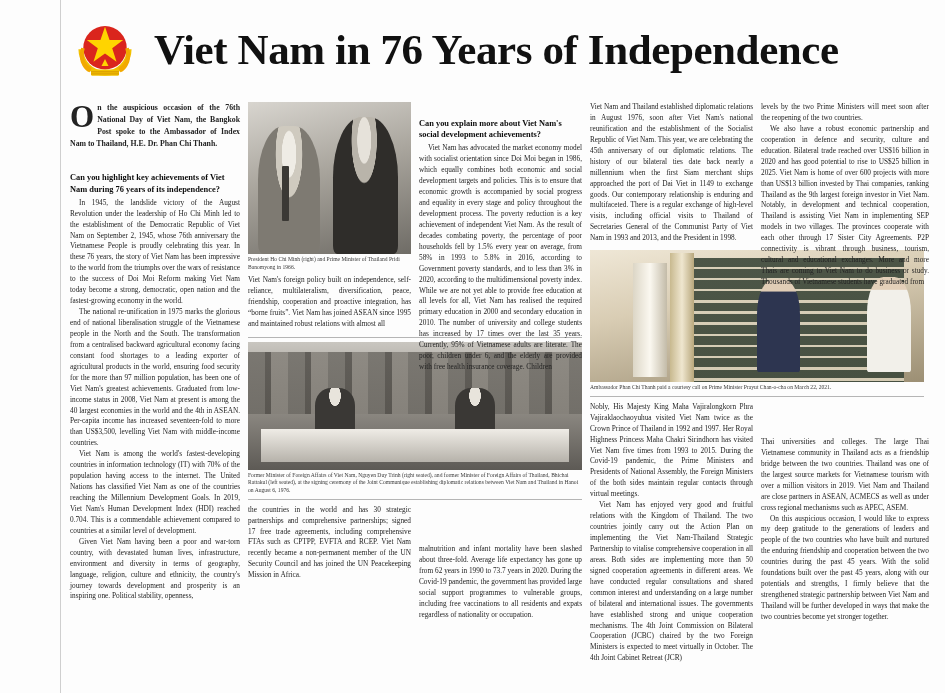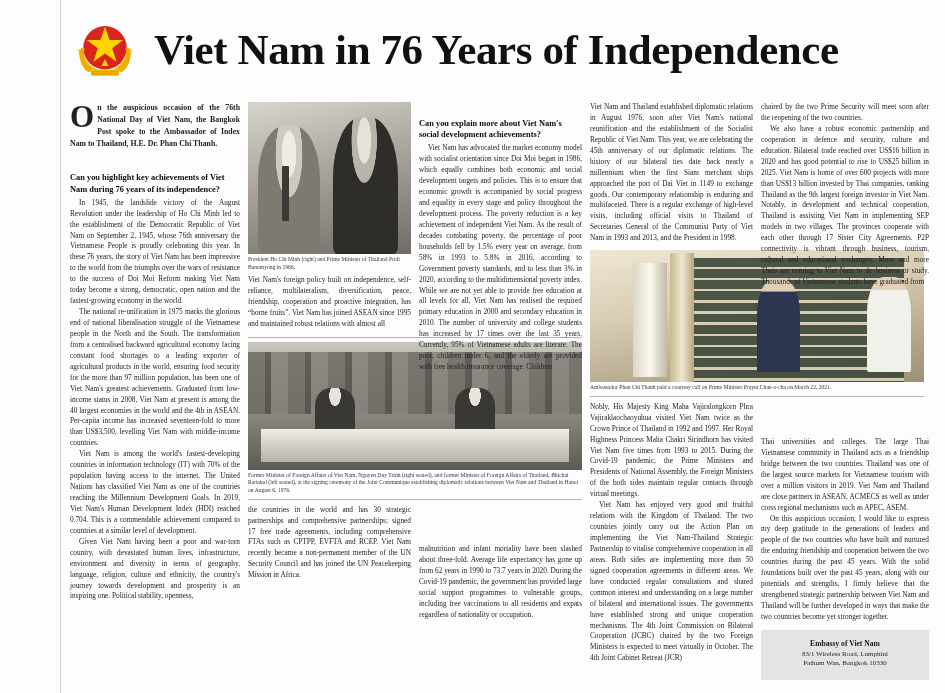--- a/index.html
+++ b/index.html
@@ -261,28 +261,23 @@
             <div class="pB"></div>
         </div>
         <figcaption class="cap rule-bottom">Ambassador Phan Chi Thanh paid a courtesy call on Prime Minister Prayut Chan-o-cha on March 22, 2021.</figcaption>
       </figure>
 
       <p>Nobly, His Majesty King Maha Vajiralongkorn Phra Vajiraklaochaoyuhua visited Viet Nam twice as the Crown Prince of Thailand in 1992 and 1997. Her Royal Highness Princess Maha Chakri Sirindhorn has visited Viet Nam five times from 1993 to 2015. During the Covid-19 pandemic, the Prime Ministers and Presidents of National Assembly, the Foreign Ministers of the both sides maintain regular contacts through virtual meetings.</p>
       <p>Viet Nam has enjoyed very good and fruitful relations with the Kingdom of Thailand. The two countries jointly carry out the Action Plan on implementing the Viet Nam-Thailand Strategic Partnership to vitalise comprehensive cooperation in all areas. Both sides are implementing more than 50 signed cooperation agreements in different areas. We have conducted regular consultations and shared common interest and understanding on a large number of bilateral and international issues. The governments have established strong and unique cooperation mechanisms. The 4th Joint Commission on Bilateral Cooperation (JCBC) chaired by the two Foreign Ministers is expected to meet virtually in October. The 4th Joint Cabinet Retreat (JCR)</p>
     </div>
 
     <div class="col last">
-      <p>chaired by the two Prime Security will meet soon after the reopening of the two countries.</p>
+      <p>levels by the two Prime Ministers will meet soon after the reopening of the two countries.</p>
       <p>We also have a robust economic partnership and cooperation in defence and security, culture and education. Bilateral trade reached over US$16 billion in 2020 and has good potential to rise to US$25 billion in 2025. Viet Nam is home of over 600 projects with more than US$13 billion invested by Thai companies, ranking Thailand as the 9th largest foreign investor in Viet Nam. Notably, in development and technical cooperation, Thailand is assisting Viet Nam in implementing SEP models in two villages. The provinces cooperate with each other through 17 Sister City Agreements. P2P connectivity is vibrant through business, tourism, cultural and educational exchanges. More and more Thais are coming to Viet Nam to do business or study. Thousands of Vietnamese students have graduated from</p>
 
       <div style="height:149px;"></div>
       <p>Thai universities and colleges. The large Thai Vietnamese community in Thailand acts as a friendship bridge between the two countries. Thailand was one of the largest source markets for Vietnamese tourism with over a million visitors in 2019. Viet Nam and Thailand are close partners in ASEAN, ACMECS as well as under cross regional mechanisms such as APEC, ASEM.</p>
       <p>On this auspicious occasion, I would like to express my deep gratitude to the generations of leaders and people of the two countries who have built and nurtured the enduring friendship and cooperation between the two countries during the past 45 years. With the solid foundations built over the past 45 years, along with our potentials and strengths, I firmly believe that the strengthened strategic partnership between Viet Nam and Thailand will be further developed in ways that make the two countries become yet stronger together.</p>
 
-      <div class="embassy">
-        <div class="name">Embassy of Viet Nam</div>
-        <div class="addr">83/1 Wireless Road, Lumphini</div>
-        <div class="addr">Pathum Wan, Bangkok 10330</div>
-      </div>
     </div>
 
   </div>
 </div>
 
 </body></html>

